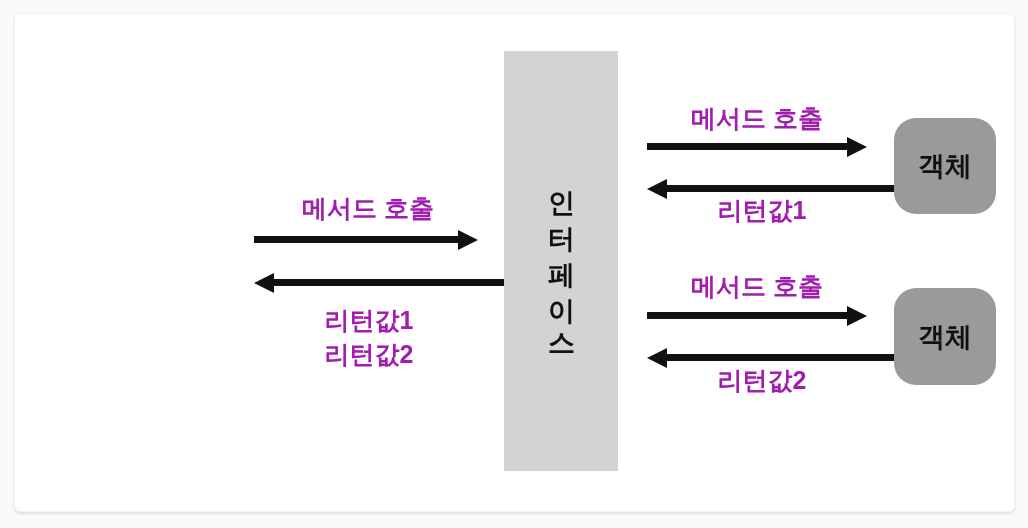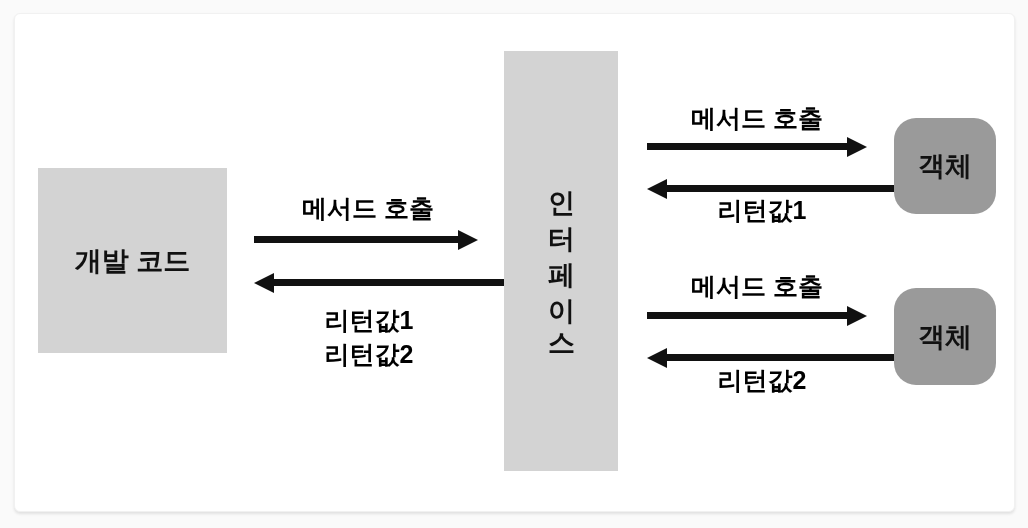--- a/index.html
+++ b/index.html
@@ -67,40 +67,37 @@
   .arrow-3 { left: 632px; top: 129px; width: 201px; }  
   .arrow-4 { left: 651px; top: 171px; width: 228px; }  
   .arrow-5 { left: 632px; top: 298px; width: 201px; }  
   .arrow-6 { left: 651px; top: 340px; width: 228px; }  
 
   .edge-label {
     position: absolute;
     transform: translate(-50%, -50%);
     font-size: 25px;
     font-weight: 600;
-    color: #000000;
+    color: #a21caf;
     white-space: nowrap;
     text-align: center;
   }
   .label-1 { left: 353px; top: 194px; }
   .label-2 { left: 354px; top: 323px; line-height: 34px; }
   .label-2 span { display: block; }
   .label-3 { left: 742px; top: 104px; }
   .label-4 { left: 747px; top: 196px; }
   .label-5 { left: 742px; top: 272px; }
   .label-6 { left: 747px; top: 366px; }
 </style>
 </head>
 <body>
 
 <div class="card">
 
-  <div class="node node-devcode">
-    <span>개발 코드</span>
-  </div>
 
   <div class="node node-interface">
     <span class="v-label">인터페이스</span>
   </div>
 
   <div class="node node-object node-object-1">
     <span>객체</span>
   </div>
 
   <div class="node node-object node-object-2">

